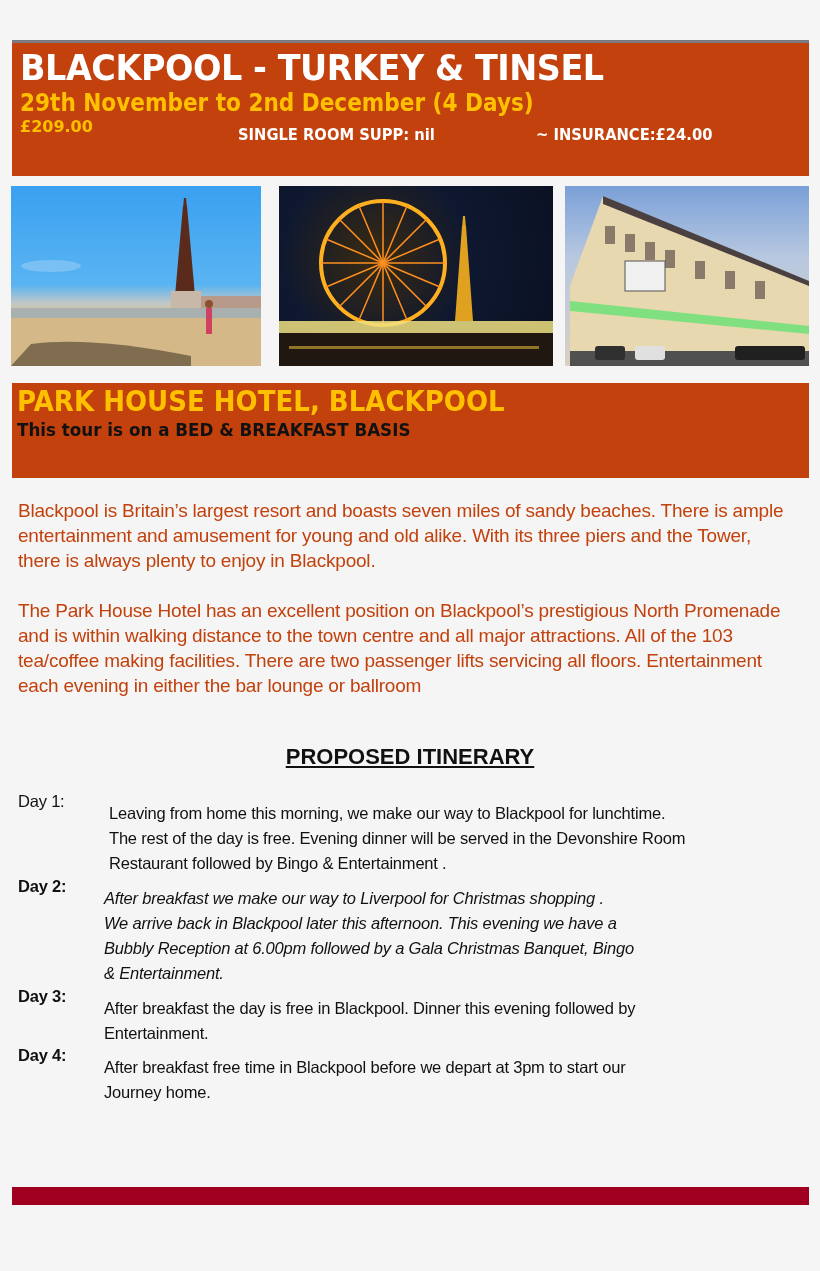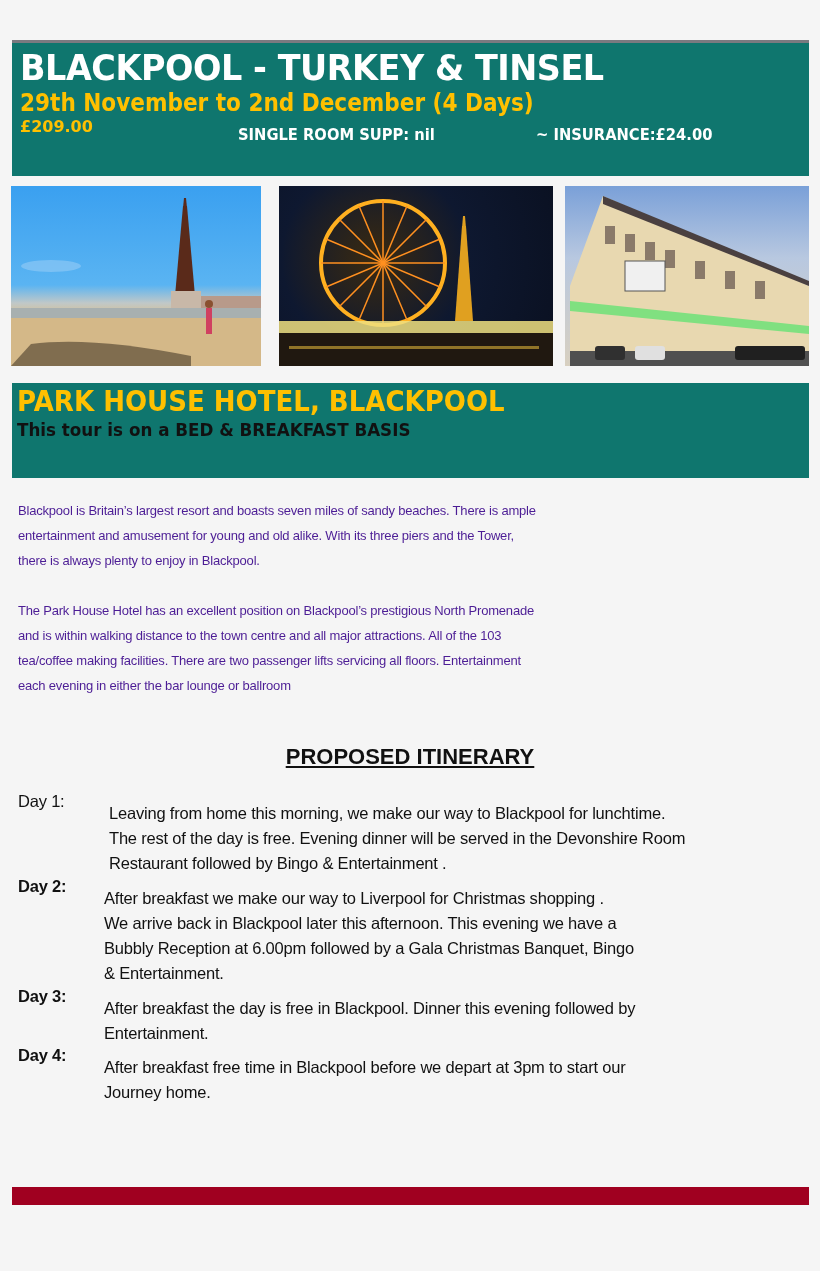--- a/index.html
+++ b/index.html
@@ -1,42 +1,42 @@
 <!DOCTYPE html>
 <html><head>
 <meta charset="utf-8">
 <style>
   html, body { margin:0; padding:0; }
   body { width:820px; height:1271px; background:#f5f5f5; position:relative; overflow:hidden; font-family:"Liberation Sans", sans-serif; }
-  .banner { position:absolute; left:12px; width:797px; background:#0f766e; }
+  .banner { position:absolute; left:12px; width:797px; background:#c2410c; }
   .top-banner { top:40px; height:136px; border-top:3px solid #7a7a80; box-sizing:border-box; }
   .title { position:absolute; left:8px; top:4px; font-family:"DejaVu Sans", sans-serif; font-weight:bold; font-size:36px; color:#fff; letter-spacing:-0.5px; white-space:nowrap; transform:scaleX(0.93); transform-origin:left; }
   .dates { position:absolute; left:8px; top:46px; font-family:"DejaVu Sans", sans-serif; font-weight:bold; font-size:24px; color:#ffc000; white-space:nowrap; transform:scaleX(0.9); transform-origin:left; }
   .price { position:absolute; left:8px; top:74px; font-family:"DejaVu Sans", sans-serif; font-weight:bold; font-size:16px; color:#ffc000; white-space:nowrap; }
   .supp { position:absolute; left:226px; top:82px; font-family:"DejaVu Sans", sans-serif; font-weight:bold; font-size:16px; color:#fff; white-space:nowrap; transform:scaleX(0.92); transform-origin:left; }
   .ins { position:absolute; left:524px; top:82px; font-family:"DejaVu Sans", sans-serif; font-weight:bold; font-size:16px; color:#fff; white-space:nowrap; transform:scaleX(0.92); transform-origin:left; }
 
   .photo { position:absolute; top:186px; height:180px; overflow:hidden; }
   .p1 { left:11px; width:250px; background:linear-gradient(#3aa0f0 0%, #5ab4f2 55%, #c0c8c8 65%, #d8c090 72%, #c8a870 100%); }
   .p2 { left:279px; width:274px; background:radial-gradient(circle at 35% 40%, #3a2a10 0%, #0e1830 45%, #0a1020 100%); }
   .p3 { left:565px; width:244px; background:linear-gradient(#7aa0d8 0%, #b8c8e0 40%, #d8d0c0 100%); }
 
   .hotel-banner { top:383px; height:95px; }
   .hotel-name { position:absolute; left:5px; top:2px; font-family:"DejaVu Sans", sans-serif; font-weight:bold; font-size:28px; color:#ffc000; white-space:nowrap; transform:scaleX(0.93); transform-origin:left; }
   .basis { position:absolute; left:5px; top:36px; font-family:"DejaVu Sans", sans-serif; font-weight:bold; font-size:18px; color:#111; white-space:nowrap; transform:scaleX(0.93); transform-origin:left; }
 
-  .body-text { position:absolute; left:18px; width:790px; font-family:"Liberation Sans", sans-serif; font-size:13px; line-height:25px; color:#4c1d95; letter-spacing:-0.2px; }
+  .body-text { position:absolute; left:18px; width:790px; font-family:"Liberation Sans", sans-serif; font-size:19px; line-height:25px; color:#c2410c; letter-spacing:-0.2px; }
   .para1 { top:498px; }
   .para2 { top:598px; }
   .itin-title { position:absolute; left:0; width:820px; top:744px; text-align:center; font-family:"Liberation Sans", sans-serif; font-weight:bold; font-size:22px; text-decoration:underline; color:#111; }
   .day { position:absolute; left:18px; width:790px; font-family:"Liberation Sans", sans-serif; font-size:16.5px; line-height:25px; color:#111; letter-spacing:-0.2px; }
   .day .lbl { position:absolute; left:0; top:0; }
   .day .txt { position:absolute; top:12px; }
   .day1 { top:789px; } .day1 .txt { left:91px; width:690px; }
-  .day2 { top:874px; } .day2 .txt { left:86px; width:640px; } .day2 .lbl { font-weight:bold; }
+  .day2 { top:874px; } .day2 .txt { left:86px; width:640px;font-style:italic; } .day2 .lbl { font-weight:bold; }
   .day3 { top:984px; } .day3 .txt { left:86px; width:650px; } .day3 .lbl { font-weight:bold; }
   .day4 { top:1043px; } .day4 .txt { left:86px; width:650px; } .day4 .lbl { font-weight:bold; }
 
   .footer-bar { position:absolute; left:12px; top:1187px; width:797px; height:18px; background:#a00020; }
 </style>
 </head>
 <body>
 
 <div class="banner top-banner">
   <div class="title">BLACKPOOL - TURKEY &amp; TINSEL</div>

